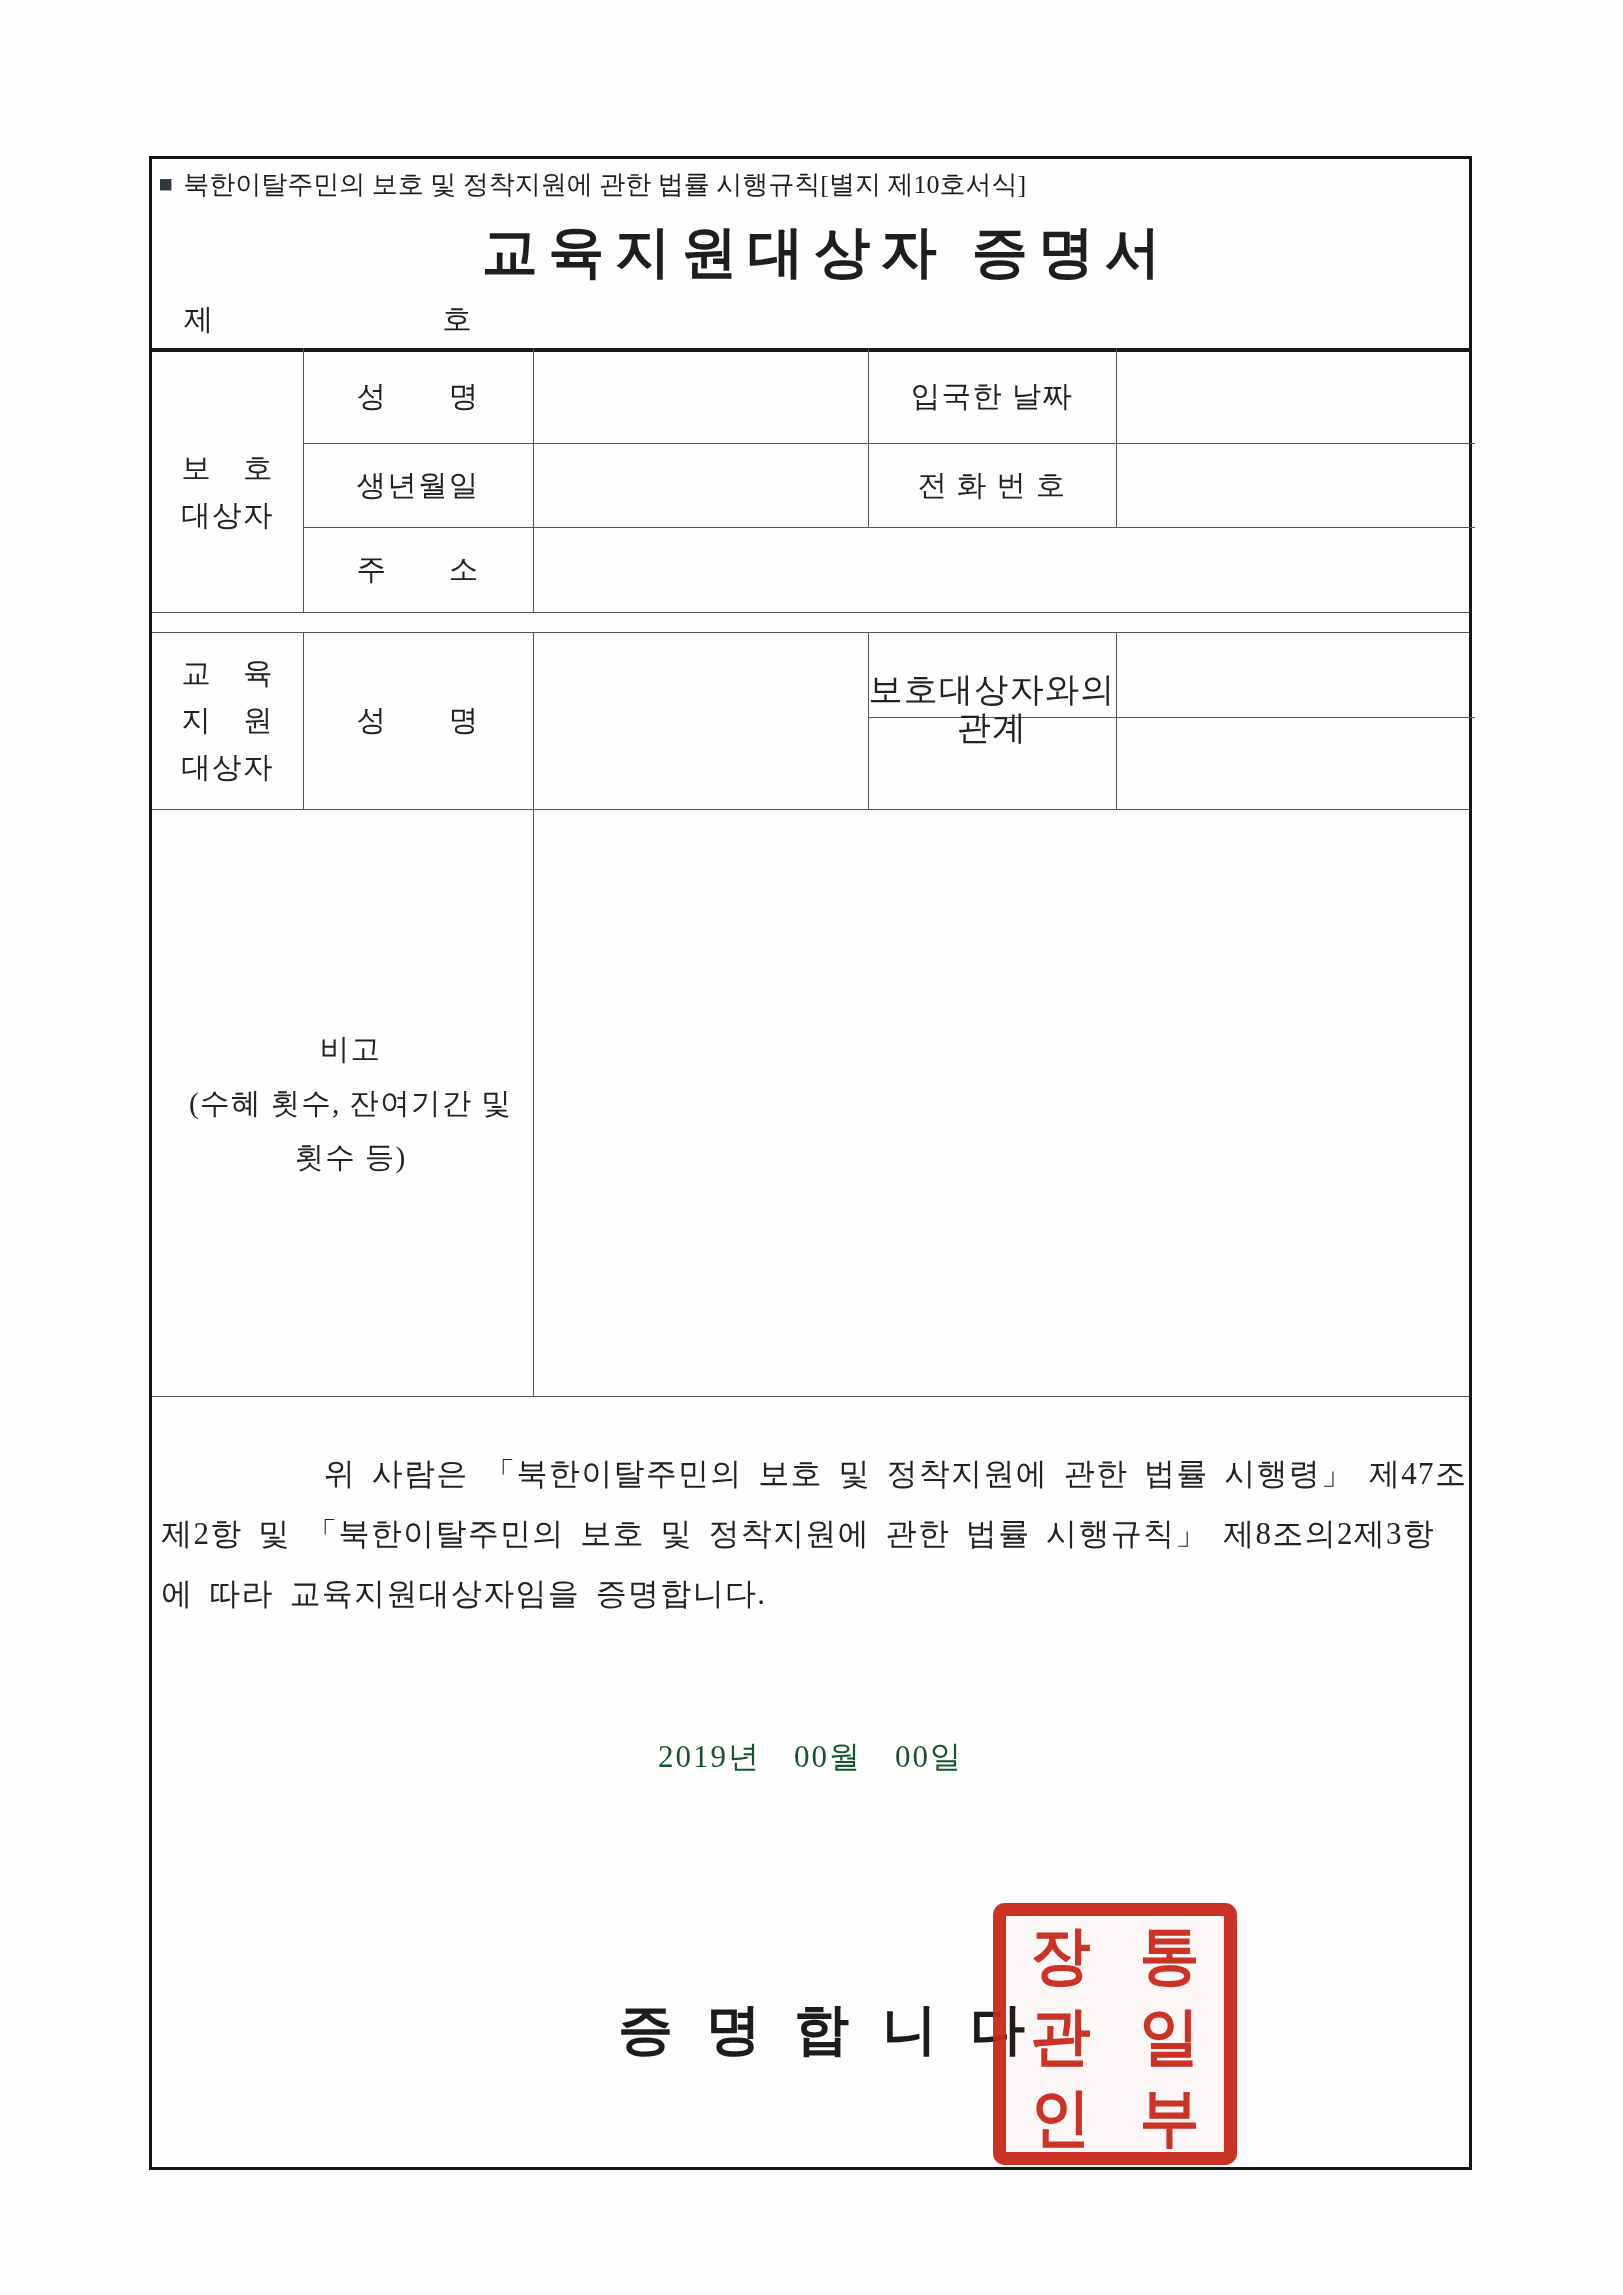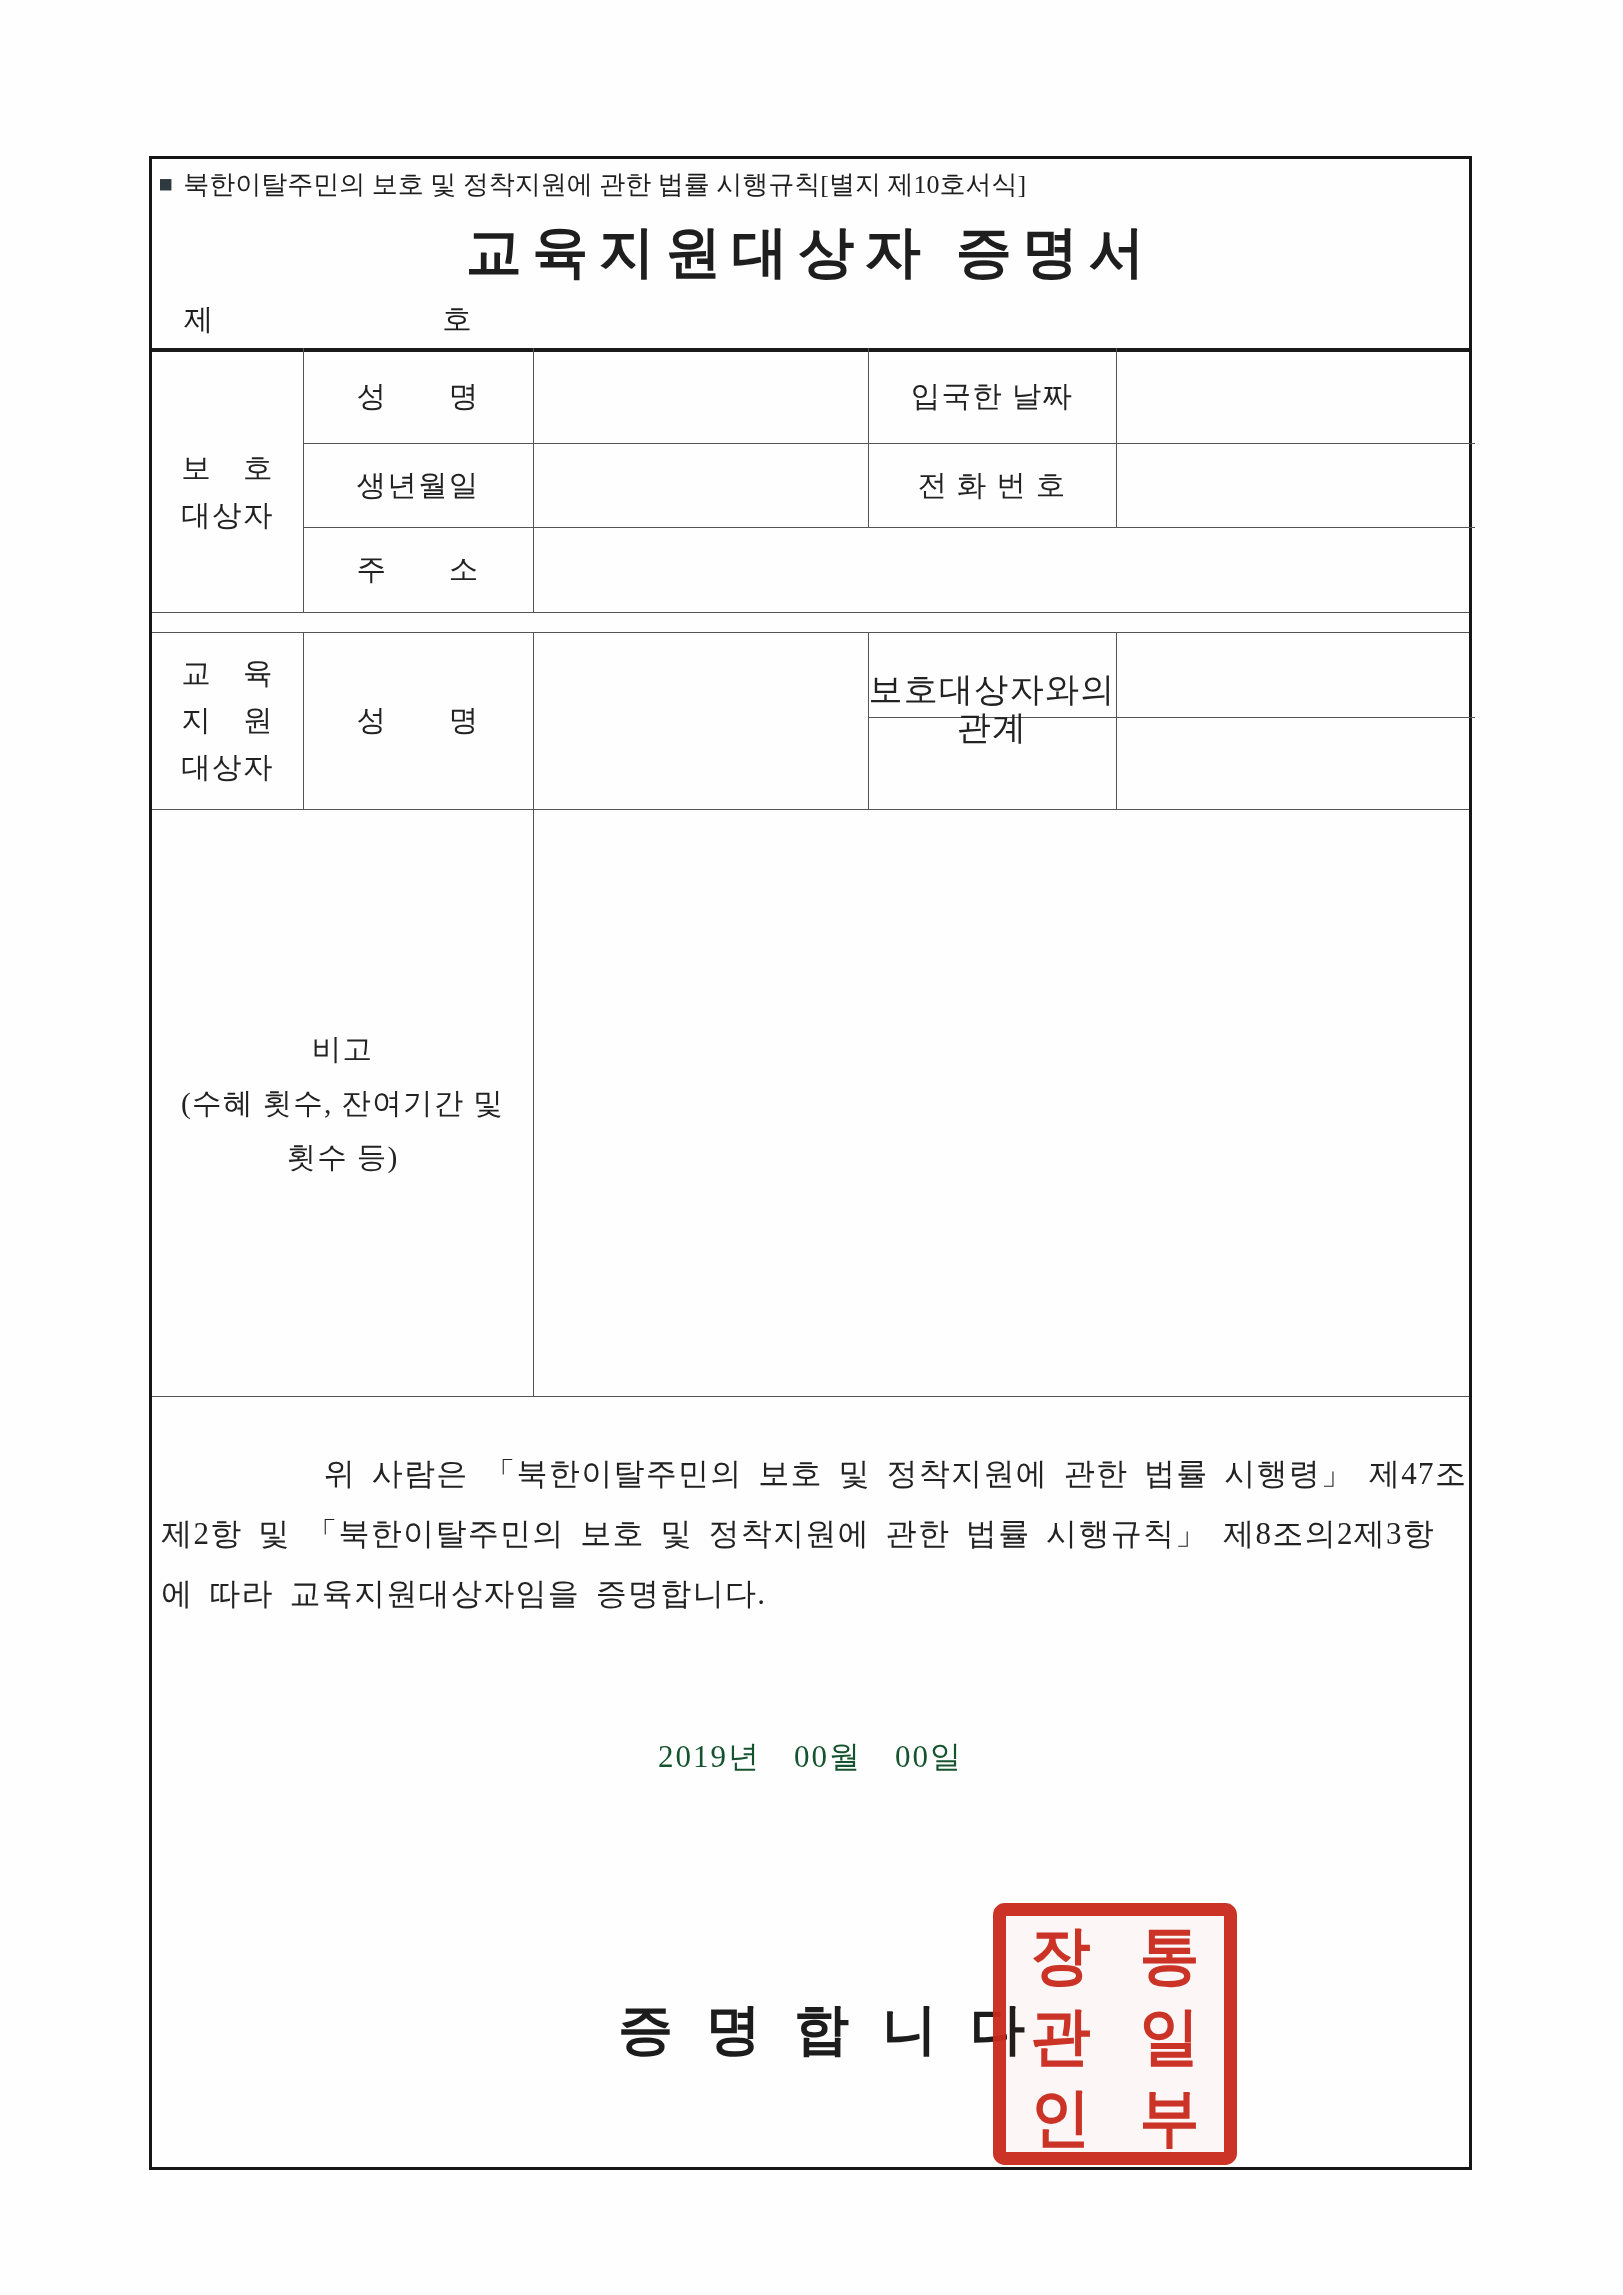--- a/index.html
+++ b/index.html
@@ -22,21 +22,21 @@
     text-align:center; white-space:pre-line; font-size:29.5px; line-height:47px;
     color:#222; letter-spacing:1.3px;
   }
   .note {
     position:absolute; left:6.6px; top:7.9px; display:flex; align-items:center; gap:10.5px;
     font-size:26px; letter-spacing:0; white-space:nowrap;
   }
   .note .sq { font-size:23.6px; color:#2e3a40; line-height:1; }
   .title {
     position:absolute; left:0; top:56px; width:100%; text-align:center;
-    font-size:56px; font-weight:700; letter-spacing:10.5px;
+    font-size:56px; font-weight:700; letter-spacing:10.5px;padding-left:16px;
   }
   .docno-prefix { position:absolute; left:23.6px; top:135px; width:46px; height:52px;
     display:flex; align-items:center; justify-content:center; font-size:29.5px; }
   .docno-suffix { position:absolute; left:282px; top:135px; width:46px; height:52px;
     display:flex; align-items:center; justify-content:center; font-size:29.5px; }
   .docno-value { position:absolute; left:72px; top:135px; width:207px; height:52px; }
   .relation { font-size:34px; line-height:38px;margin-top:34px; }
   .bigo { line-height:54px; }
   .body-text {
     position:absolute; left:9.2px; top:1285px; width:1306px;
@@ -115,21 +115,21 @@
     <div class="cell" style="left:0;top:473px;width:151px;height:177px;">교　육
 지　원
 대상자</div>
     <div class="cell" style="left:151px;top:473px;width:230px;height:177px;">성　　명</div>
     <div class="cell" style="left:381px;top:473px;width:335px;height:177px;"></div>
     <div class="cell relation" style="left:716px;top:473px;width:248px;height:85px;">보호대상자와의
 관계</div>
     <div class="cell" style="left:964px;top:473px;width:359px;height:85px;"></div>
     <div class="cell" style="left:964px;top:558px;width:359px;height:92px;"></div>
 
-    <div class="cell bigo" style="left:0;top:650px;width:381px;height:588px;">비고
+    <div class="cell bigo" style="left:0;top:650px;width:381px;height:588px;padding-left:8px;">비고
 (수혜 횟수, 잔여기간 및
 횟수 등)</div>
     <div class="cell" style="left:381px;top:650px;width:942px;height:588px;"></div>
 
     <div class="body-text">
       <div class="indent">위 사람은 「북한이탈주민의 보호 및 정착지원에 관한 법률 시행령」 제47조</div>
       <div>제2항 및 「북한이탈주민의 보호 및 정착지원에 관한 법률 시행규칙」 제8조의2제3항</div>
       <div>에 따라 교육지원대상자임을 증명합니다.</div>
     </div>
 

